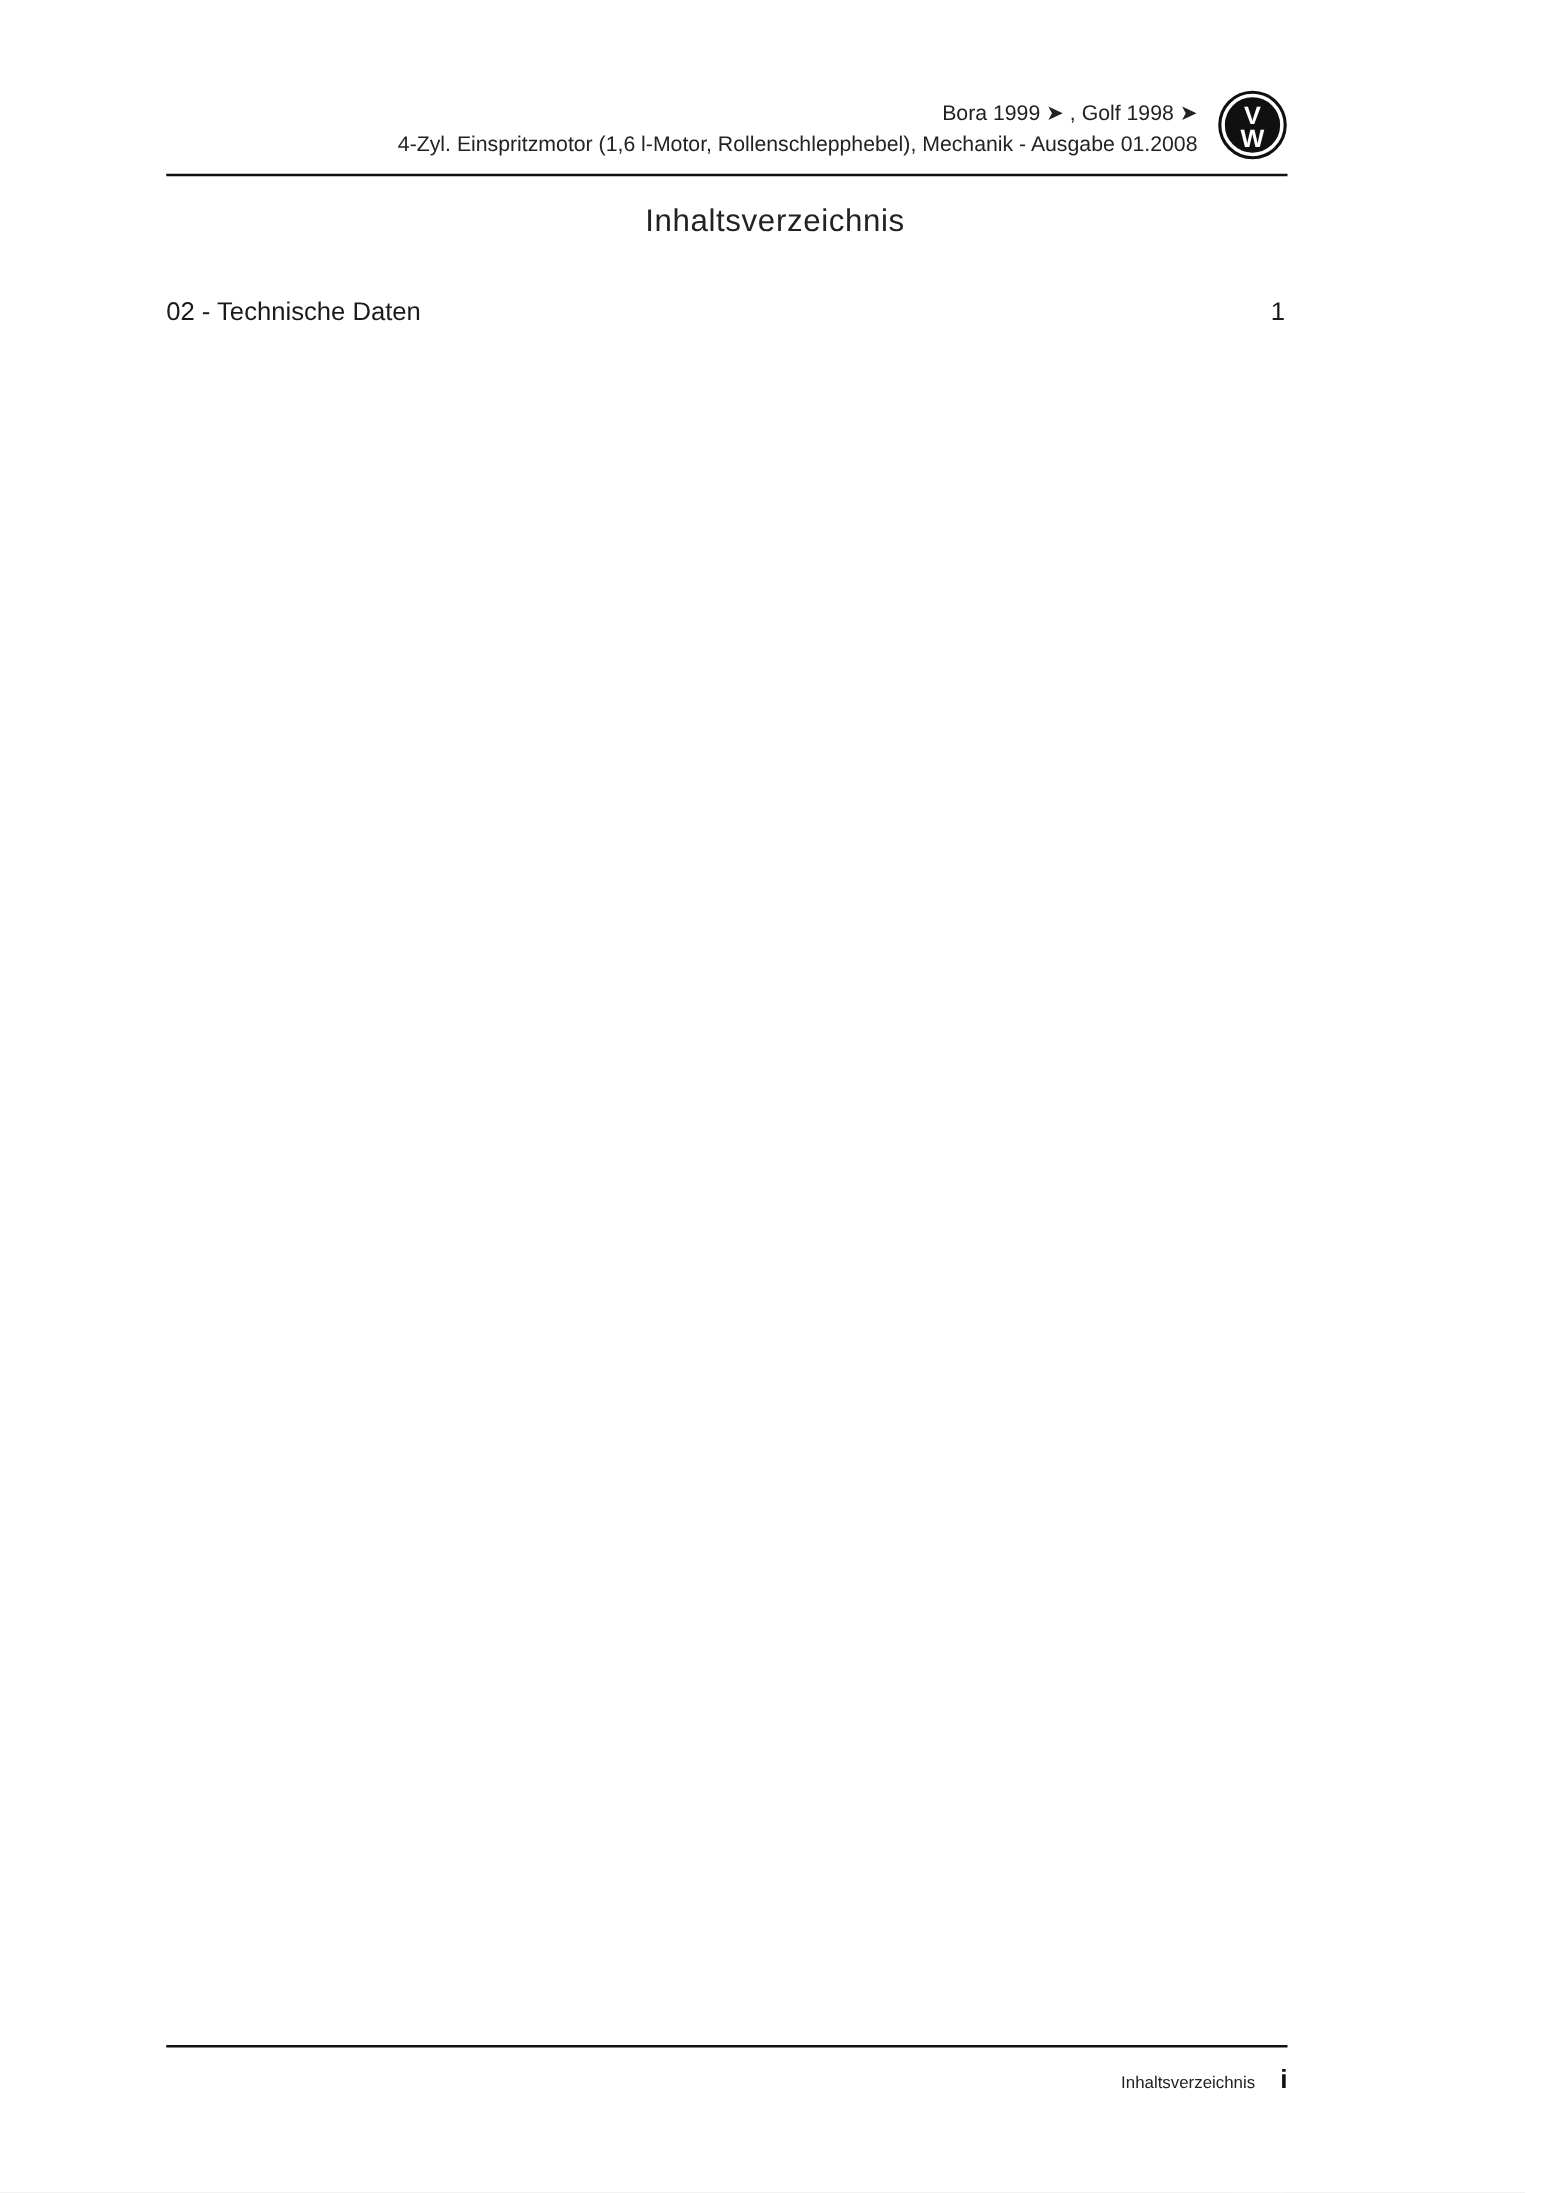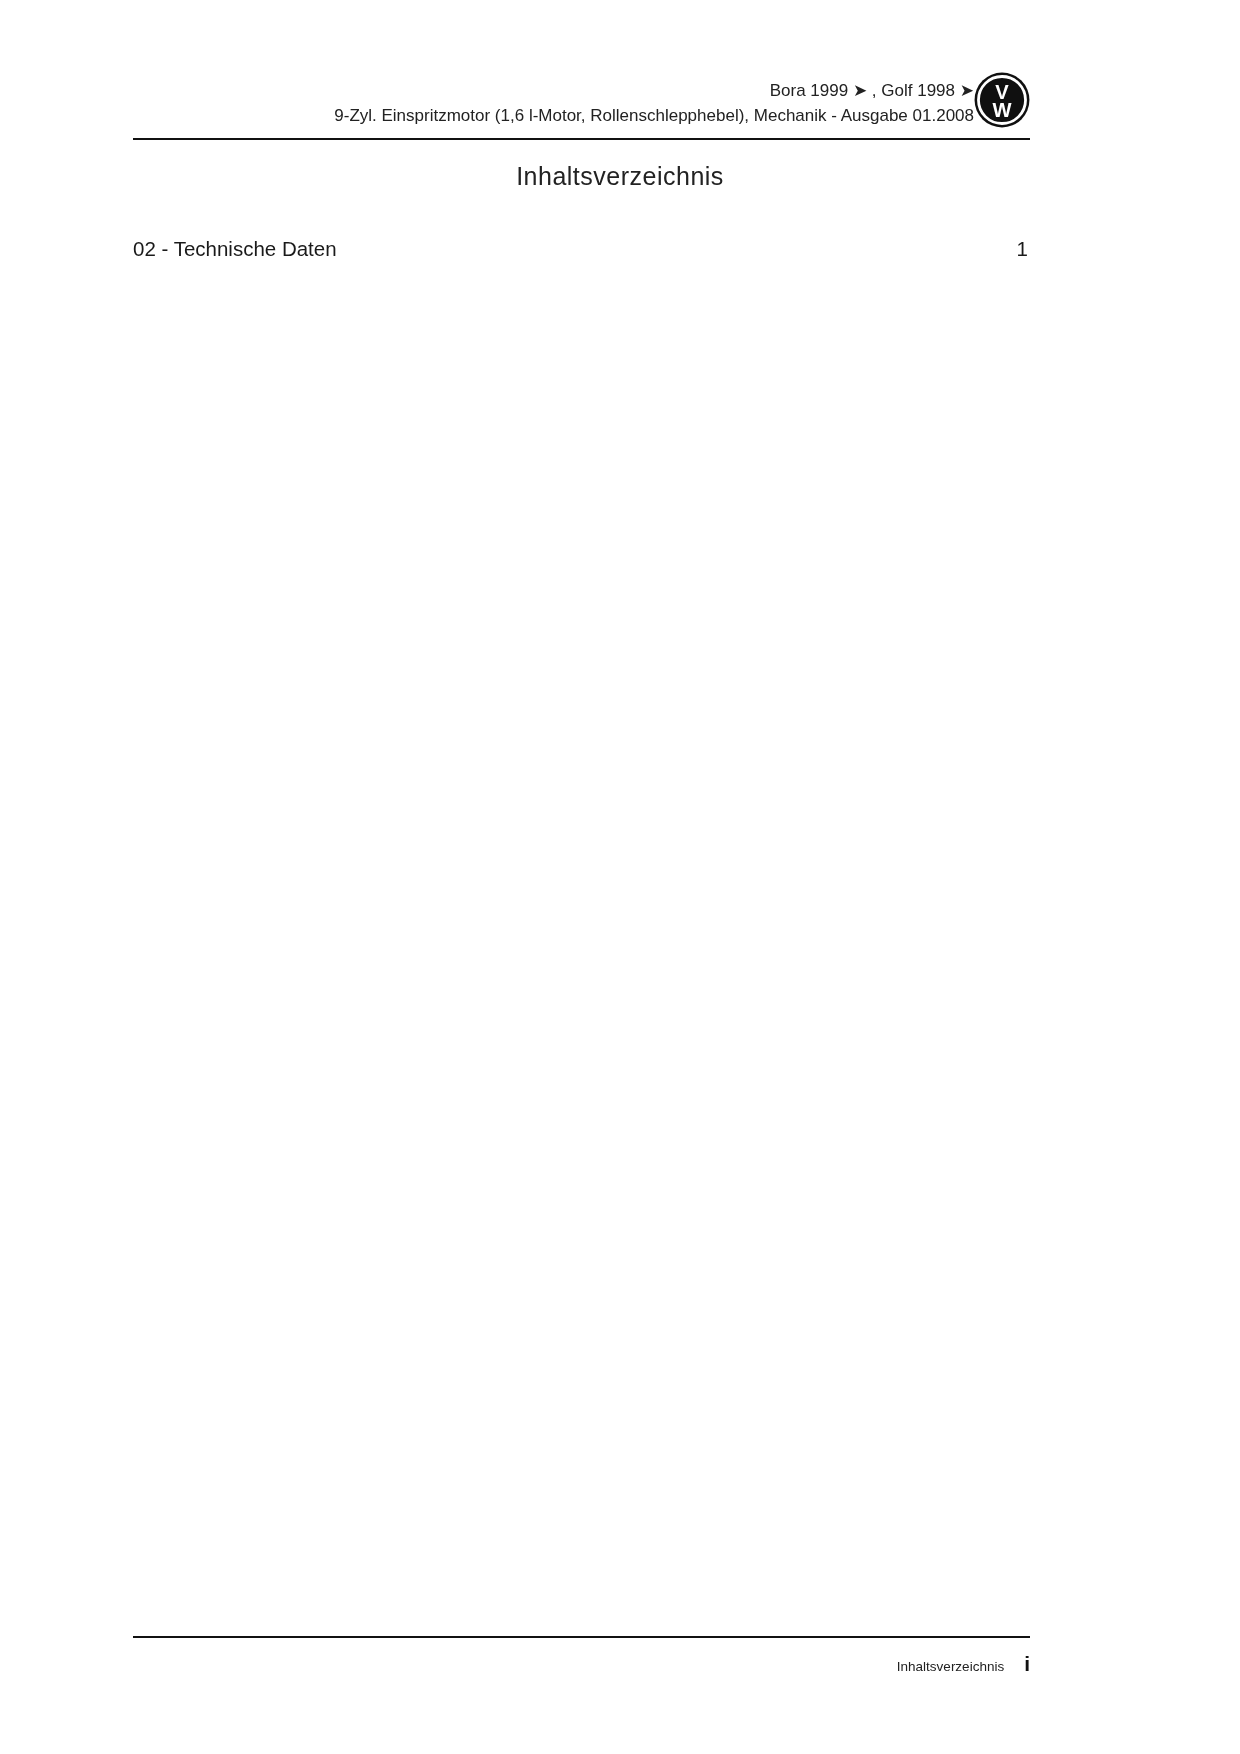--- a/index.html
+++ b/index.html
@@ -15,20 +15,21 @@
     overflow: hidden;
   }
   
   .header {
     padding: 72px 210px 0 133px;
   }
   .header-inner {
     display: flex;
     justify-content: flex-end;
     align-items: flex-start;
+    gap: 16px;
   }
   .header-text {
     text-align: right;
     font-size: 17px;
     line-height: 25px;
     color: #222;
     padding-top: 6px;
   }
   .vw-logo { flex: none; }
   .header-rule {
@@ -115,21 +116,21 @@
 </style>
 </head>
 <body>
 
 <div class="page">
 
   <div class="header">
     <div class="header-inner">
       <div class="header-text">
         <div>Bora 1999 ➤ , Golf 1998 ➤</div>
-        <div>9-Zyl. Einspritzmotor (1,6 l-Motor, Rollenschlepphebel), Mechanik - Ausgabe 01.2008</div>
+        <div>4-Zyl. Einspritzmotor (1,6 l-Motor, Rollenschlepphebel), Mechanik - Ausgabe 01.2008</div>
       </div>
       <span class="vw-logo">
         <svg width="56" height="56" viewBox="0 0 100 100" aria-hidden="true">
           <circle cx="50" cy="50" r="49" fill="#101010"></circle>
           <circle cx="50" cy="50" r="42" fill="none" stroke="#ffffff" stroke-width="5"></circle>
           <text x="50" y="48" text-anchor="middle" font-family="Liberation Sans, sans-serif" font-weight="bold" font-size="36" fill="#ffffff">V</text>
           <text x="50" y="81" text-anchor="middle" font-family="Liberation Sans, sans-serif" font-weight="bold" font-size="36" fill="#ffffff">W</text>
         </svg>
       </span>
     </div>

